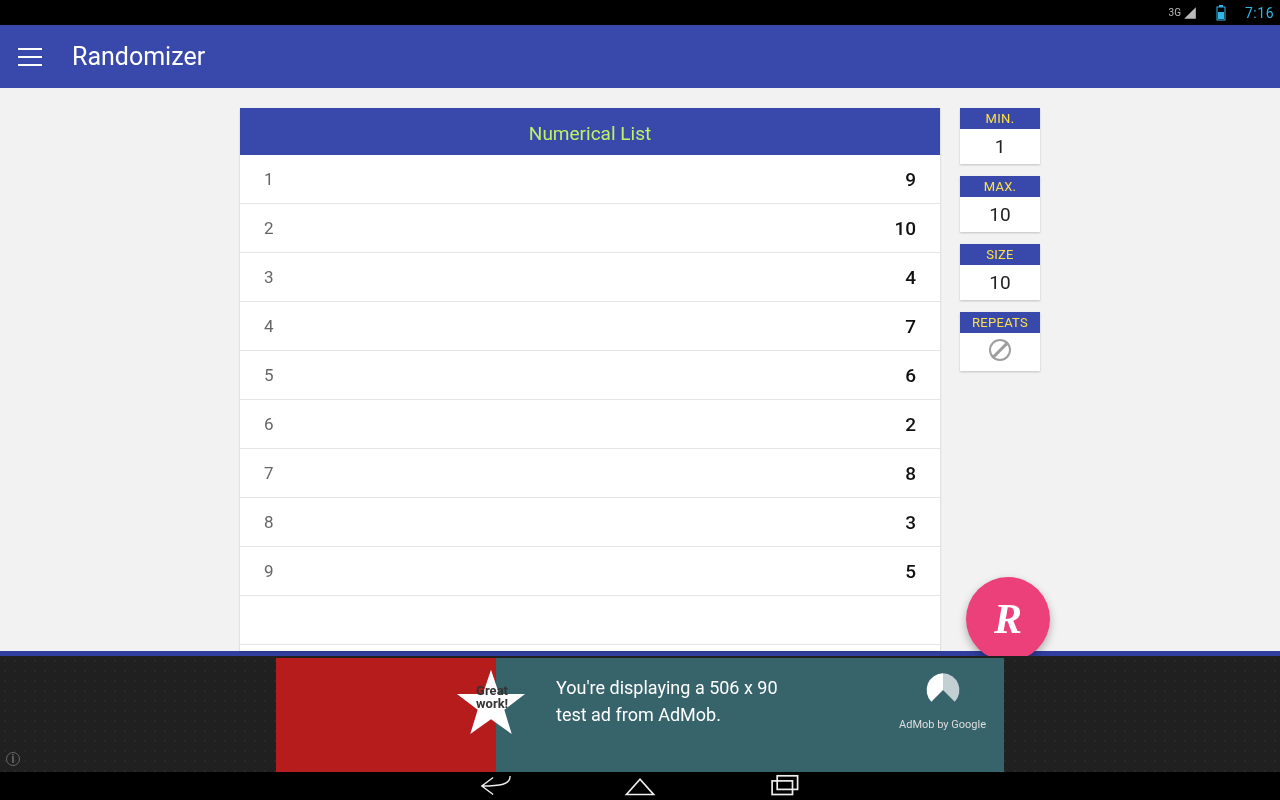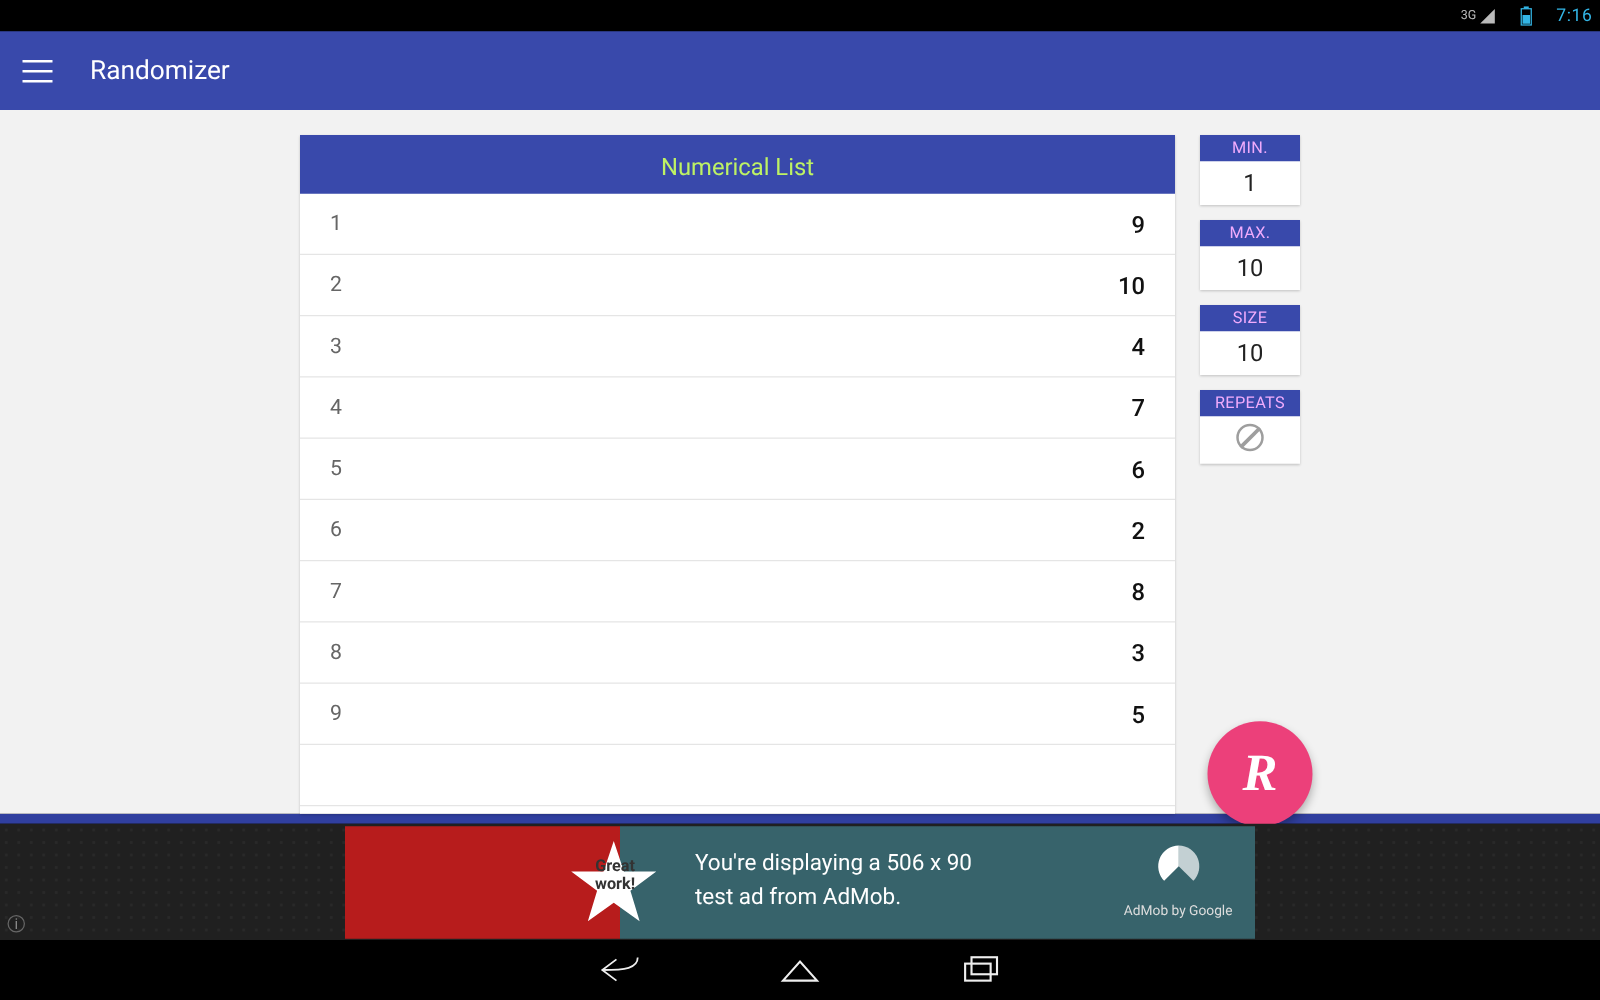--- a/index.html
+++ b/index.html
@@ -10,21 +10,21 @@
     padding: 0 6px; font-size: 14px; gap: 19px;
   }
   .statusbar .sig { color: #bbb; font-size: 10px; display:flex; align-items:center; gap:2px;}
   .statusbar .clock { color:#33b5e5; letter-spacing:0.5px;}
   .appbar {
     height: 63px; background: #3949ab; display: flex; align-items: center;
     padding: 0 18px; gap: 30px;
   }
   .hamburger { width:24px; height:18px; display:flex; flex-direction:column; justify-content:space-between; cursor:pointer;}
   .hamburger span { display:block; height:2px; background:#fff; }
-  .app-title { color:#fff; font-size:21px; font-weight:400; }
+  .app-title { color:#fff; font-size:25px; font-weight:400; }
   .content-area {
     position: relative;
     height: 563px; 
     background: #f2f2f2;
     display: flex;
     padding: 20px 20px 0 240px;
     gap: 20px;
   }
   .table-card {
     width: 700px; background:#fff; box-shadow: 0 1px 2px rgba(0,0,0,0.2);
@@ -34,21 +34,21 @@
     background:#3949ab; color:#bef264;
   }
   .table-title { text-align:center; padding:14px 0 10px; font-size:19px; font-weight:400;}
   .table-cols { display:flex; justify-content:space-between; padding:10px 24px 16px; font-size:18px;}
   .table-body { flex:1; overflow:hidden; }
   .row { display:flex; justify-content:space-between; align-items:center; height:49px; padding:0 24px; border-bottom:1px solid #e5e5e5; }
   .row .no { color:#666; font-size:17px; }
   .row .val { color:#111; font-size:19px; font-weight:500;}
   .controls { width:80px; display:flex; flex-direction:column; gap:12px; }
   .ctrl { background:#fff; box-shadow:0 1px 2px rgba(0,0,0,0.2); }
-  .ctrl-label { background:#3949ab; color:#f0abfc; font-size:13px; text-align:center; padding:3px 0; letter-spacing:0.3px;}
+  .ctrl-label { background:#3949ab; color:#fde047; font-size:13px; text-align:center; padding:3px 0; letter-spacing:0.3px;}
   .ctrl-value { text-align:center; font-size:19px; padding:6px 0; color:#222;}
   .ctrl-icon { text-align:center; padding:6px 0;}
   .noentry {
     width:22px; height:22px; border:2.5px solid #9e9e9e; border-radius:50%;
     display:inline-block; position:relative;
   }
   .noentry::after {
     content:""; position:absolute; left:50%; top:50%; width:2.5px; height:22px; background:#9e9e9e;
     transform: translate(-50%,-50%) rotate(45deg);
   }
@@ -63,21 +63,21 @@
   .blue-strip { height:8px; background:#303f9f; }
   .ad-area { flex:1; background:#202020; position:relative; display:flex; align-items:flex-start; justify-content:center; }
   .ad-area::before {
     content:""; position:absolute; inset:0;
     background-image:
       radial-gradient(circle, #3a3a3a 1px, transparent 1.5px);
     background-size: 10px 10px;
     opacity:0.35;
   }
   .ad-banner {
-    position:relative; width:728px; height:90px; margin-top:2px;
+    position:relative; width:728px; height:114px; margin-top:2px;
     display:flex; color:#fff; font-size:18px;
     background: linear-gradient(to right, #b71c1c 0, #b71c1c 220px, #37636b 220px, #37636b 100%);
   }
   .star {
     position:absolute; left:160px; top:8px; width:110px; height:74px;
   }
   .ad-text { position:absolute; left:280px; top:16px; line-height:1.5; }
   .ad-right { position:absolute; right:18px; top:12px; text-align:center;}
   .ad-right .gg { font-size:11px; color:#ddd; margin-top:4px;}
   .info-i { position:absolute; left:6px; bottom:6px; color:#888; font-size:12px; border:1px solid #666; border-radius:50%; width:14px; height:14px; display:flex; align-items:center; justify-content:center;}

